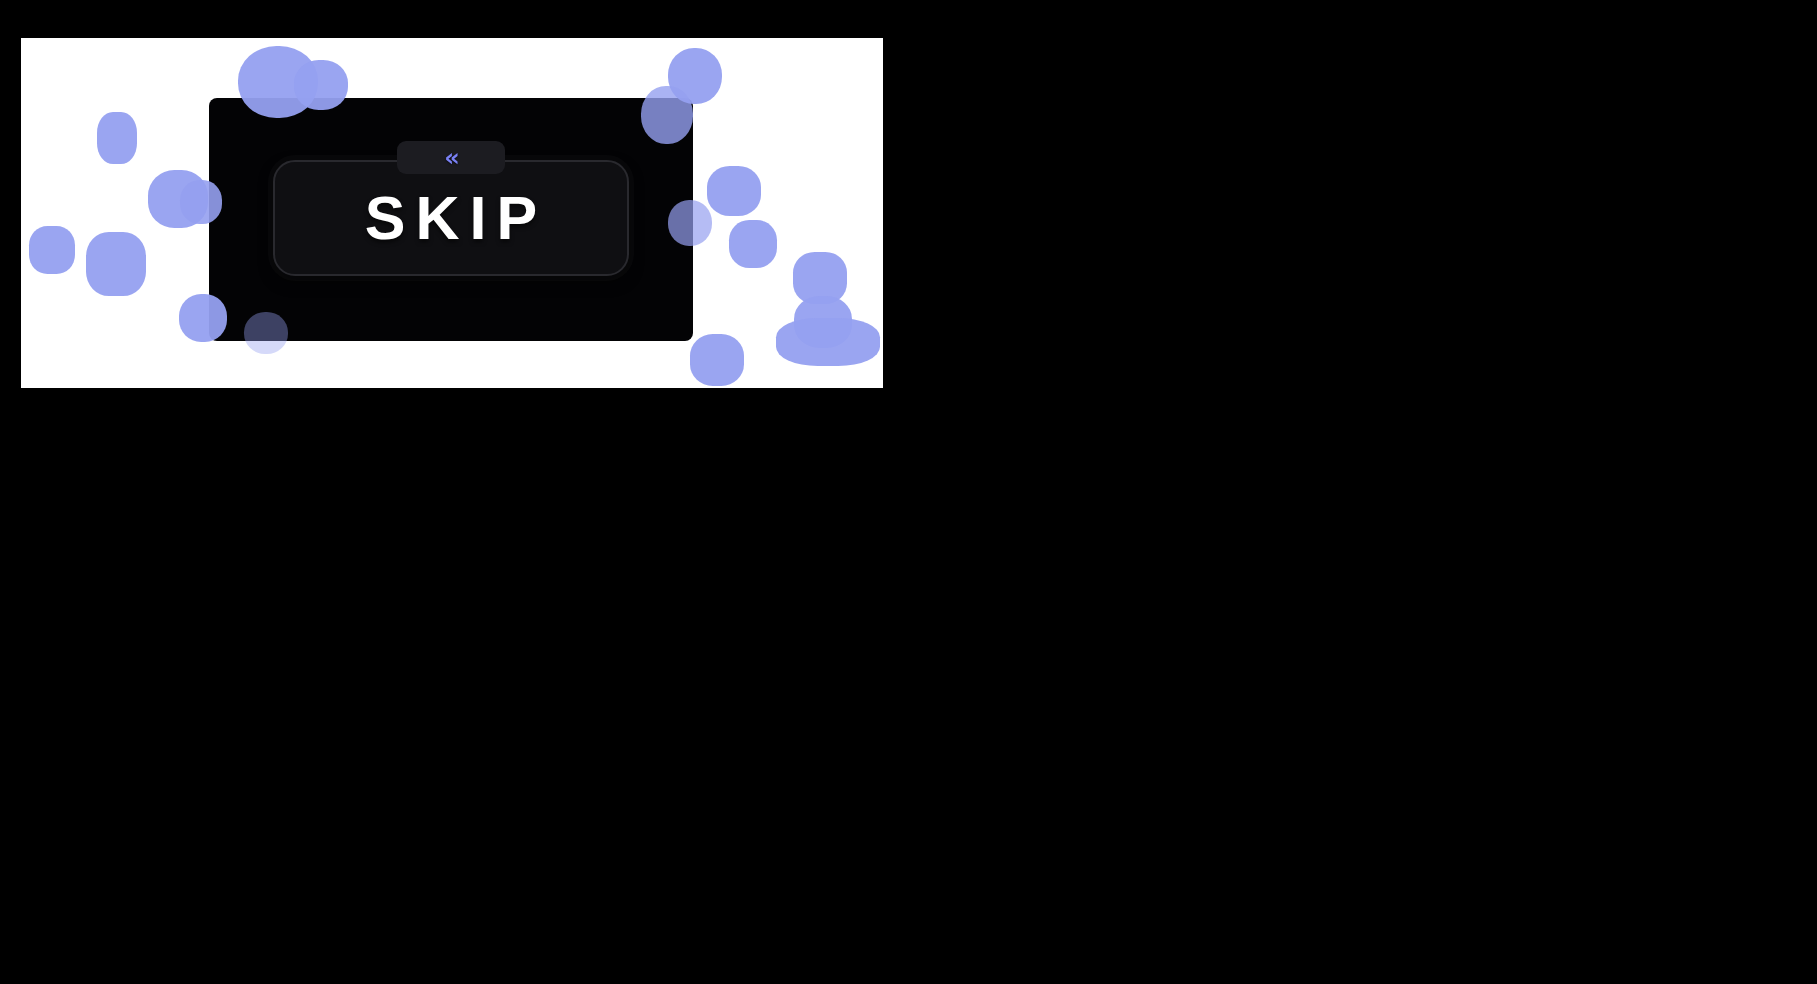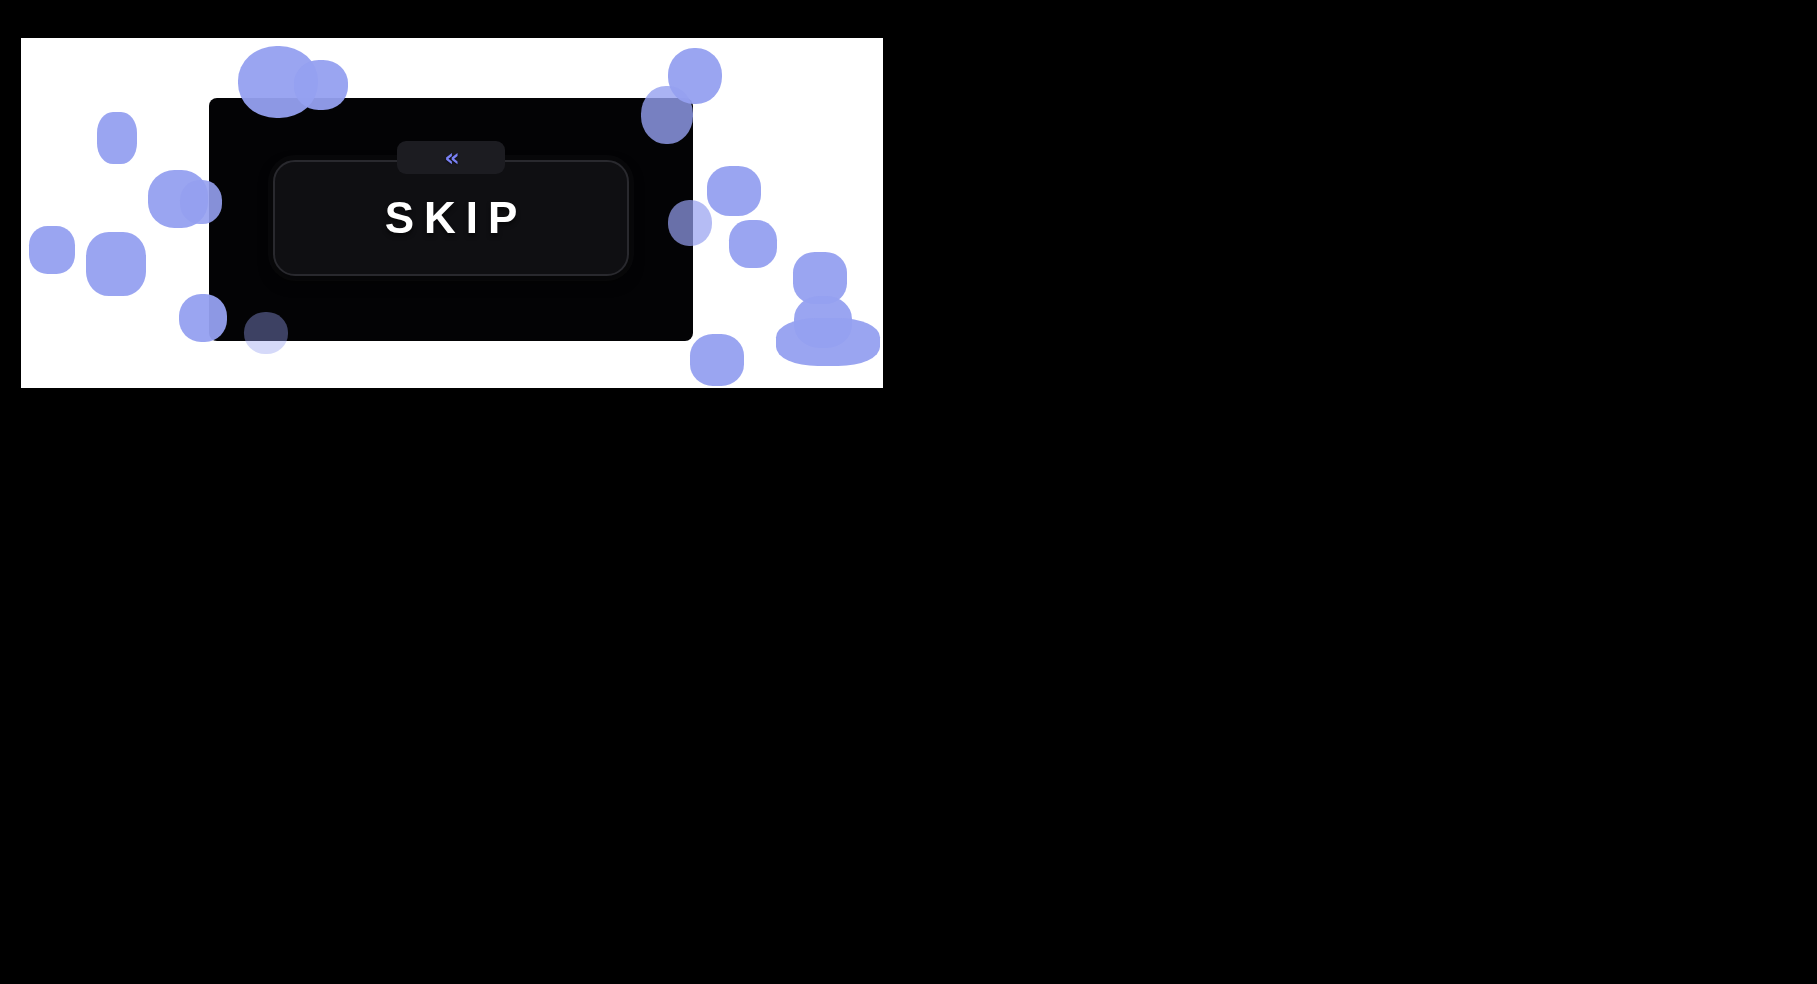--- a/index.html
+++ b/index.html
@@ -53,21 +53,21 @@
     background: var(--button-bg, #0f0f12);
     border: 2px solid var(--button-border, #29292e);
     border-radius: 22px;
     display: flex; align-items: center; justify-content: center;
     box-shadow: 0 0 0 5px rgba(255,255,255,0.025), 0 6px 14px rgba(0,0,0,.55);
     cursor: pointer;
     z-index: 2;
   }
   .skip-label {
     color: var(--label-color, #fff);
-    font-size: 44px;
+    font-size: 61px;
     font-weight: 800;
     letter-spacing: 10px;
     padding-left: 10px; 
     text-shadow: 0 3px 4px rgba(0,0,0,.55);
     user-select: none;
   }
   #blob-layer {
     position: absolute; inset: 0;
     pointer-events: none;
     z-index: 5;

